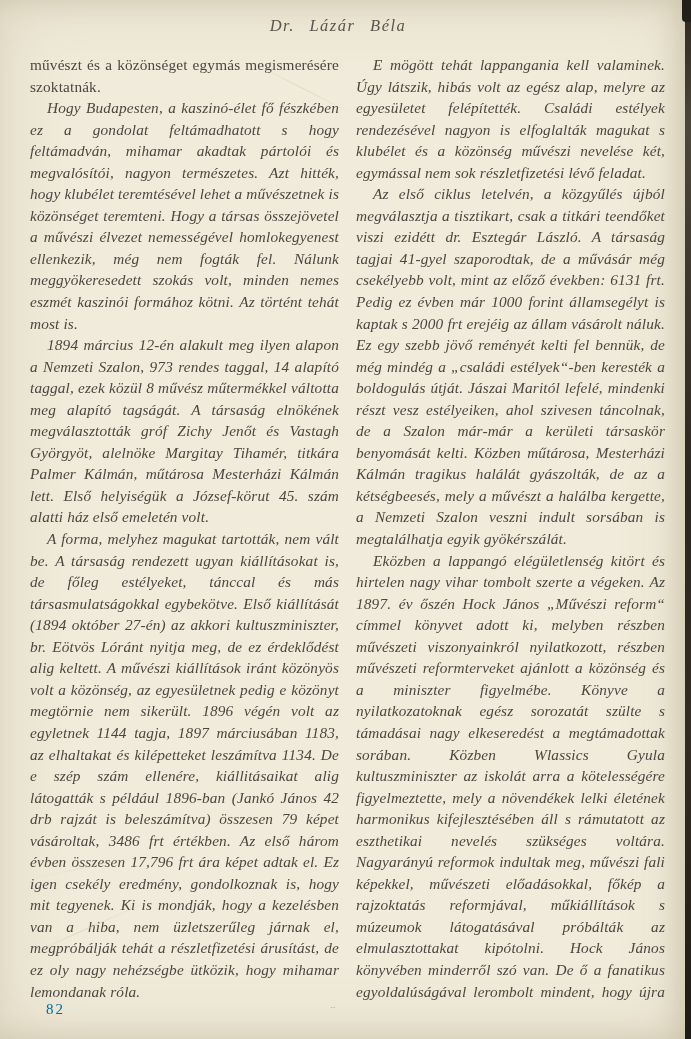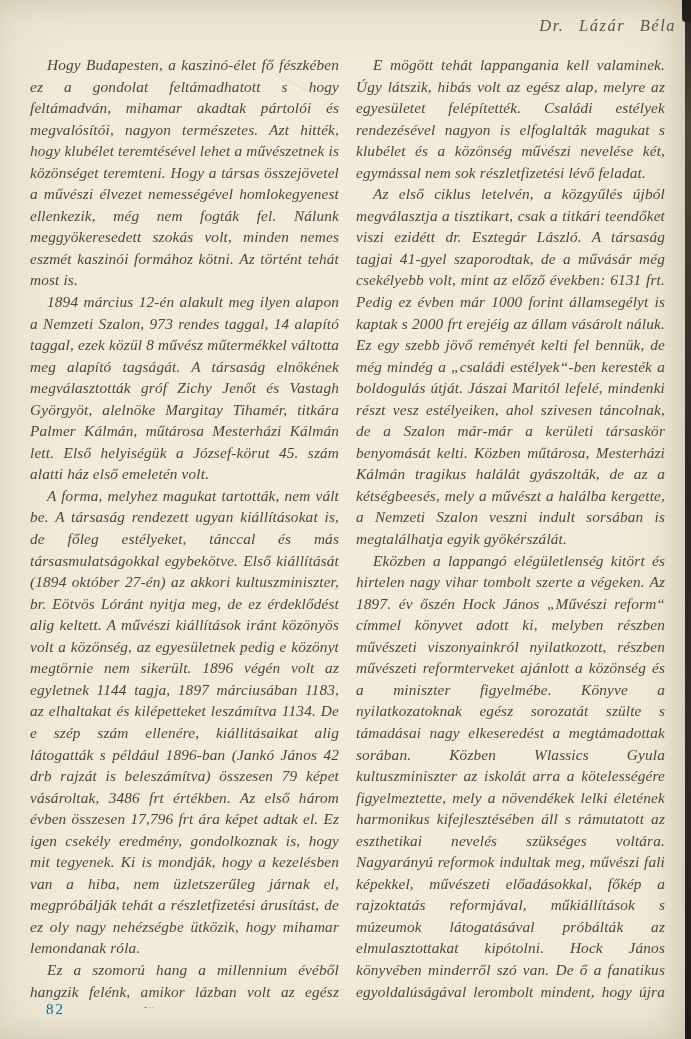--- a/index.html
+++ b/index.html
@@ -10,21 +10,21 @@
   .page{
     position:relative;
     width:691px;height:1039px;
     overflow:hidden;
     background:var(--paper,#f0ebda);
     box-shadow:inset 0 0 70px rgba(150,130,85,.22), inset -14px 0 26px rgba(120,100,60,.18);
     color:var(--ink,#4b4740);
   }
   .running-head{
     position:absolute;top:16px;left:0;width:676px;
-    text-align:right;
+    text-align:center;
     font-style:italic;
     font-size:16.5px;
     letter-spacing:1.5px;
     word-spacing:9px;
     color:#5a564d;
   }
   .column{
     position:absolute;top:54px;
     width:309px;height:954px;
     overflow:hidden;
@@ -60,20 +60,21 @@
   .crease-3{left:30px;top:866px;width:120px;transform:rotate(-12deg);opacity:.4;}
 </style>
 </head>
 <body>
 
 <div class="page" style="--paper: #f0ebda; --ink: #4b4740;">
 
   <div class="running-head">Dr. Lázár Béla</div>
 
   <div class="column column-left">
+      <p class="para">művészt és a közönséget egymás megismerésére szoktatnák.</p>
       <p class="para indent">Hogy Budapesten, a kaszinó-élet fő fészkében ez a gondolat feltámadhatott s hogy feltámadván, mihamar akadtak pártolói és megvalósítói, nagyon természetes. Azt hitték, hogy klubélet teremtésével lehet a művészetnek is közönséget teremteni. Hogy a társas összejövetel a művészi élvezet nemességével homlokegyenest ellenkezik, még nem fogták fel. Nálunk meggyökeresedett szokás volt, minden nemes eszmét kaszinói formához kötni. Az történt tehát most is.</p>
       <p class="para indent">1894 március 12-én alakult meg ilyen alapon a Nemzeti Szalon, 973 rendes taggal, 14 alapító taggal, ezek közül 8 művész műtermékkel váltotta meg alapító tagságát. A társaság elnökének megválasztották gróf Zichy Jenőt és Vastagh Györgyöt, alelnöke Margitay Tihamér, titkára Palmer Kálmán, műtárosa Mesterházi Kálmán lett. Első helyiségük a József-körut 45. szám alatti ház első emeletén volt.</p>
       <p class="para indent">A forma, melyhez magukat tartották, nem vált be. A társaság rendezett ugyan kiállításokat is, de főleg estélyeket, tánccal és más társasmulatságokkal egybekötve. Első kiállítását (1894 október 27-én) az akkori kultuszminiszter, br. Eötvös Lóránt nyitja meg, de ez érdeklődést alig keltett. A művészi kiállítások iránt közönyös volt a közönség, az egyesületnek pedig e közönyt megtörnie nem sikerült. 1896 végén volt az egyletnek 1144 tagja, 1897 márciusában 1183, az elhaltakat és kilépetteket leszámítva 1134. De e szép szám ellenére, kiállitásaikat alig látogatták s például 1896-ban (Jankó János 42 drb rajzát is beleszámítva) összesen 79 képet vásároltak, 3486 frt értékben. Az első három évben összesen 17,796 frt ára képet adtak el. Ez igen csekély eredmény, gondolkoznak is, hogy mit tegyenek. Ki is mondják, hogy a kezelésben van a hiba, nem üzletszerűleg járnak el, megpróbálják tehát a részletfizetési árusítást, de ez oly nagy nehézségbe ütközik, hogy mihamar lemondanak róla.</p>
       <p class="para indent">Ez a szomorú hang a millennium évéből hangzik felénk, amikor lázban volt az egész ország, telve volt fővárosunk idegennel, amikor</p>
     </div>
 
   <div class="column column-right">
       <p class="para indent">E mögött tehát lappangania kell valaminek. Úgy látszik, hibás volt az egész alap, melyre az egyesületet felépítették. Családi estélyek rendezésével nagyon is elfoglalták magukat s klubélet és a közönség művészi nevelése két, egymással nem sok részletfizetési lévő feladat.</p>
       <p class="para indent">Az első ciklus letelvén, a közgyűlés újból megválasztja a tisztikart, csak a titkári teendőket viszi ezidétt dr. Esztegár László. A társaság tagjai 41-gyel szaporodtak, de a művásár még csekélyebb volt, mint az előző években: 6131 frt. Pedig ez évben már 1000 forint államsegélyt is kaptak s 2000 frt erejéig az állam vásárolt náluk. Ez egy szebb jövő reményét kelti fel bennük, de még mindég a „családi estélyek“-ben keresték a boldogulás útját. Jászai Maritól lefelé, mindenki részt vesz estélyeiken, ahol szivesen táncolnak, de a Szalon már-már a kerületi társaskör benyomását kelti. Közben műtárosa, Mesterházi Kálmán tragikus halálát gyászolták, de az a kétségbeesés, mely a művészt a halálba kergette, a Nemzeti Szalon veszni indult sorsában is megtalálhatja egyik gyökérszálát.</p>
       <p class="para indent">Eközben a lappangó elégületlenség kitört és hirtelen nagy vihar tombolt szerte a végeken. Az 1897. év őszén Hock János „Művészi reform“ címmel könyvet adott ki, melyben részben művészeti viszonyainkról nyilatkozott, részben művészeti reformterveket ajánlott a közönség és a miniszter figyelmébe. Könyve a nyilatkozatoknak egész sorozatát szülte s támadásai nagy elkeseredést a megtámadottak sorában. Közben Wlassics Gyula kultuszminiszter az iskolát arra a kötelességére figyelmeztette, mely a növendékek lelki életének harmonikus kifejlesztésében áll s rámutatott az eszthetikai nevelés szükséges voltára. Nagyarányú reformok indultak meg, művészi fali képekkel, művészeti előadásokkal, főkép a rajzoktatás reformjával, műkiállítások s múzeumok látogatásával próbálták az elmulasztottakat kipótolni. Hock János könyvében minderről szó van. De ő a fanatikus egyoldalúságával lerombolt mindent, hogy újra építhessen. Mi már akkor is kétkedtünk abban, hogy tömeges statá-</p>

